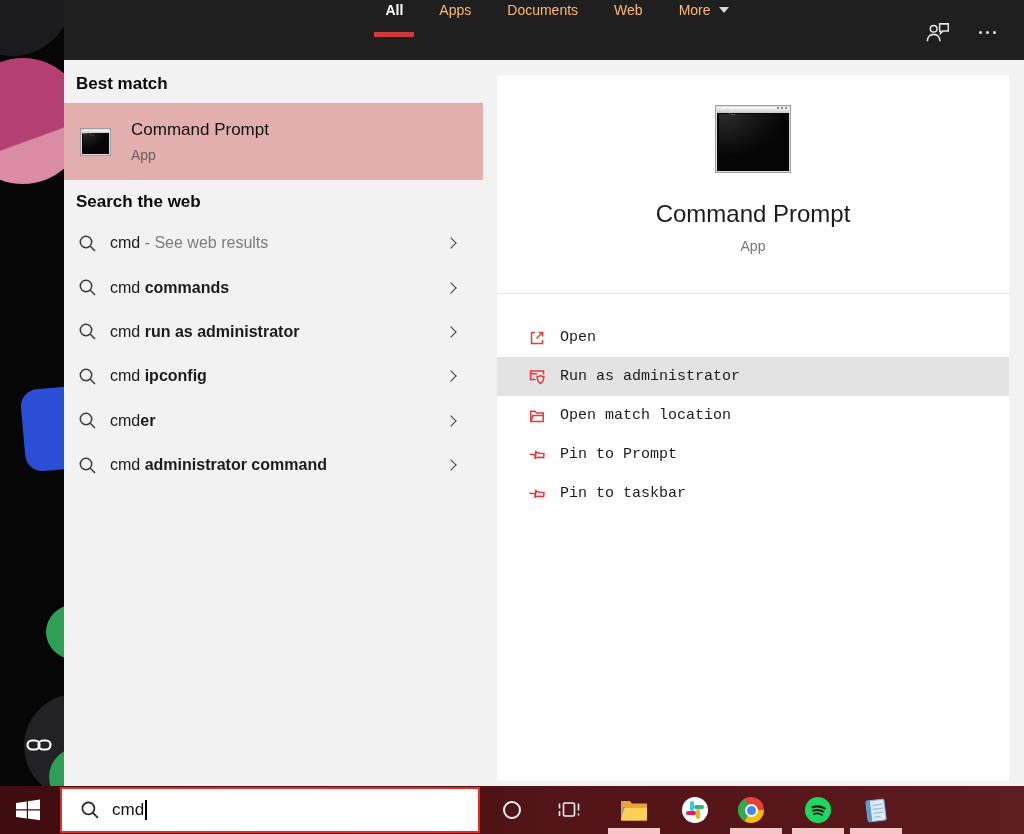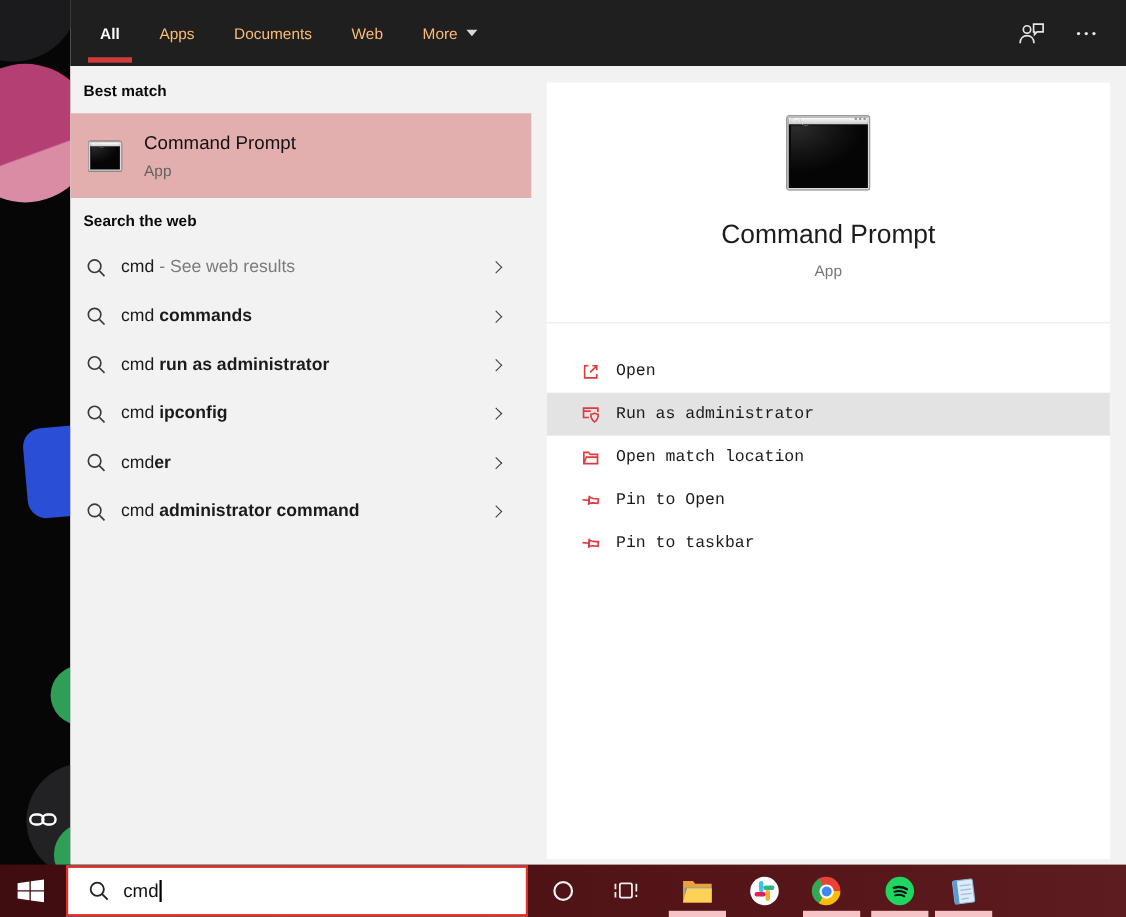--- a/index.html
+++ b/index.html
@@ -15,34 +15,34 @@
   .shape-pink       { left:-40px; top:58px; width:126px; height:126px; border-radius:50%;
                       background:linear-gradient(160deg,#b43f73 62%,#d98ca3 63%); }
   .shape-blue       { left:23px; top:388px; width:60px; height:82px; border-radius:17px; background:#2b4ed6; transform:rotate(-5deg); }
   .shape-green-1    { left:46px; top:605px; width:54px; height:54px; border-radius:50%; background:#2f9e57; }
   .shape-dark-bot   { left:24px; top:694px; width:104px; height:104px; border-radius:50%; background:#222225; }
   .shape-green-2    { left:49px; top:748px; width:58px; height:58px; border-radius:50%; background:#2f9e57; }
   .chain-icon       { left:26px; top:736px; width:26px; height:18px; }
   
   .topbar {
     position:absolute; left:64px; top:0; width:960px; height:60px; background:#1f1f1f;
-    display:flex; align-items:center; z-index:2;
+    display:flex; align-items:center; z-index:2;flex-direction:column;
   }
   .tabs { display:flex; align-items:center; gap:34px; padding-left:26px; }
   .tab { position:relative; font-size:14px; color:#fdba74; cursor:default; padding:2px 1px; }
   .tab.active { color:#ffffff; font-weight:bold; }
   .tab.active::after { content:""; position:absolute; left:-10px; right:-10px; bottom:-17px; height:5px; background:#cf3a3a; }
   .tab-more { display:flex; align-items:center; gap:8px; }
   .caret-down { width:0; height:0; border-left:5px solid transparent; border-right:5px solid transparent; border-top:6px solid #d9d9d9; }
   .topbar-right { margin-left:auto; display:flex; align-items:center; gap:26px; padding-right:26px; }
   .ellipsis-icon { display:flex; gap:4px; padding:4px 2px; }
   .ellipsis-icon i { width:3px; height:3px; border-radius:50%; background:#e6e6e6; }
   
   .panels { position:absolute; left:64px; top:60px; width:960px; height:726px; background:#f2f2f2; z-index:2; }
-  .section-header { position:absolute; left:12px; font-size:14px; font-weight:bold; color:#0a0a0a; }
+  .section-header { position:absolute; left:12px; font-size:17px; font-weight:bold; color:#0a0a0a; }
   .hdr-best { top:14px; }
   .hdr-web  { top:132px; }
   .bestmatch-row {
     position:absolute; left:0; top:43px; width:419px; height:77px; background:#e3aeae;
     display:flex; align-items:center; cursor:default;
   }
   .bm-text { margin-left:20px; }
   .bm-title { font-size:17px; color:#121212; }
   .bm-sub { font-size:14px; color:#636363; margin-top:7px; }
   
@@ -270,21 +270,21 @@
           <span class="action-label">Open match location</span>
         </div>
         <div class="action-row">
           <svg width="18" height="18" viewBox="0 0 18 18" fill="none" stroke="#e03a3e" stroke-width="1.5">
             <g transform="rotate(95 9 9)">
               <line x1="9" y1="10.5" x2="9" y2="16.5"></line>
               <path d="M6.2,10.5 L7,6.8 V2.2 H11 V6.8 L11.8,10.5 Z"></path>
               <line x1="4.8" y1="10.5" x2="13.2" y2="10.5"></line>
             </g>
           </svg>
-          <span class="action-label">Pin to Open</span>
+          <span class="action-label">Pin to Prompt</span>
         </div>
         <div class="action-row">
           <svg width="18" height="18" viewBox="0 0 18 18" fill="none" stroke="#e03a3e" stroke-width="1.5">
             <g transform="rotate(95 9 9)">
               <line x1="9" y1="10.5" x2="9" y2="16.5"></line>
               <path d="M6.2,10.5 L7,6.8 V2.2 H11 V6.8 L11.8,10.5 Z"></path>
               <line x1="4.8" y1="10.5" x2="13.2" y2="10.5"></line>
             </g>
           </svg>
           <span class="action-label">Pin to taskbar</span>

